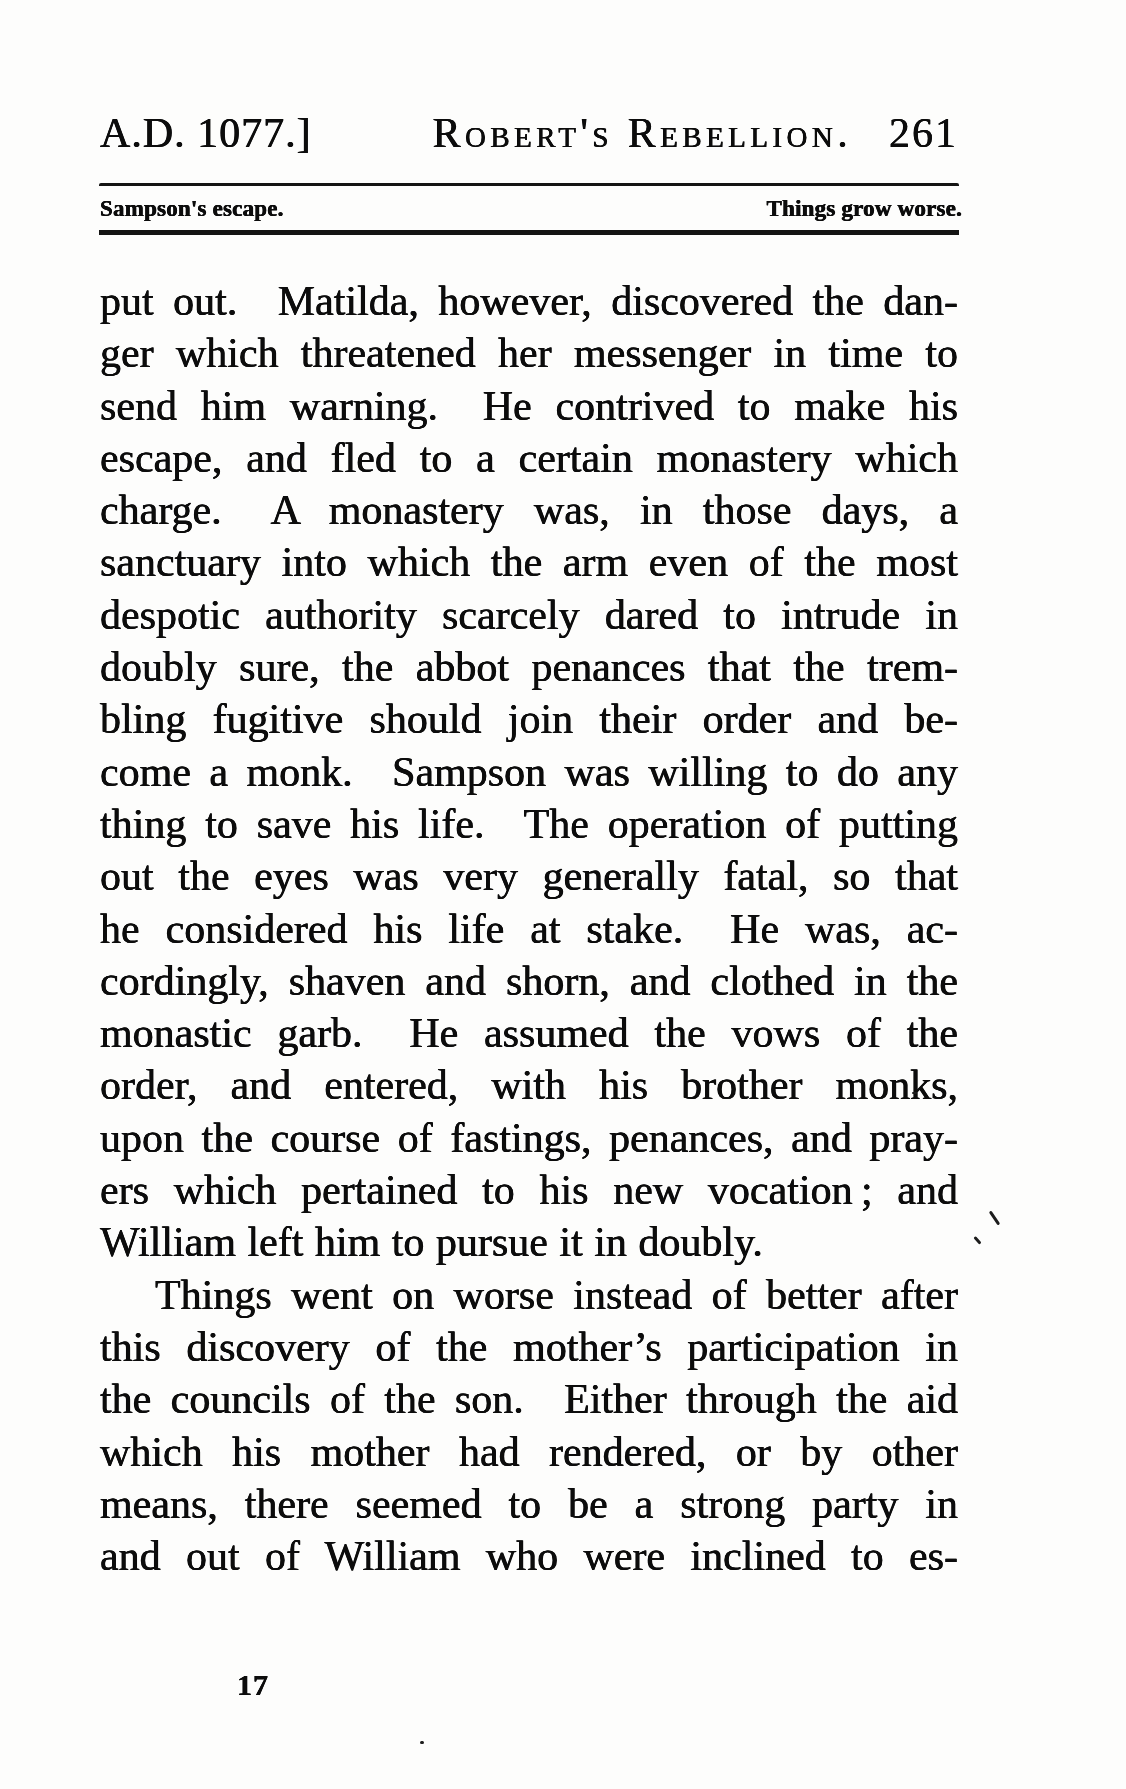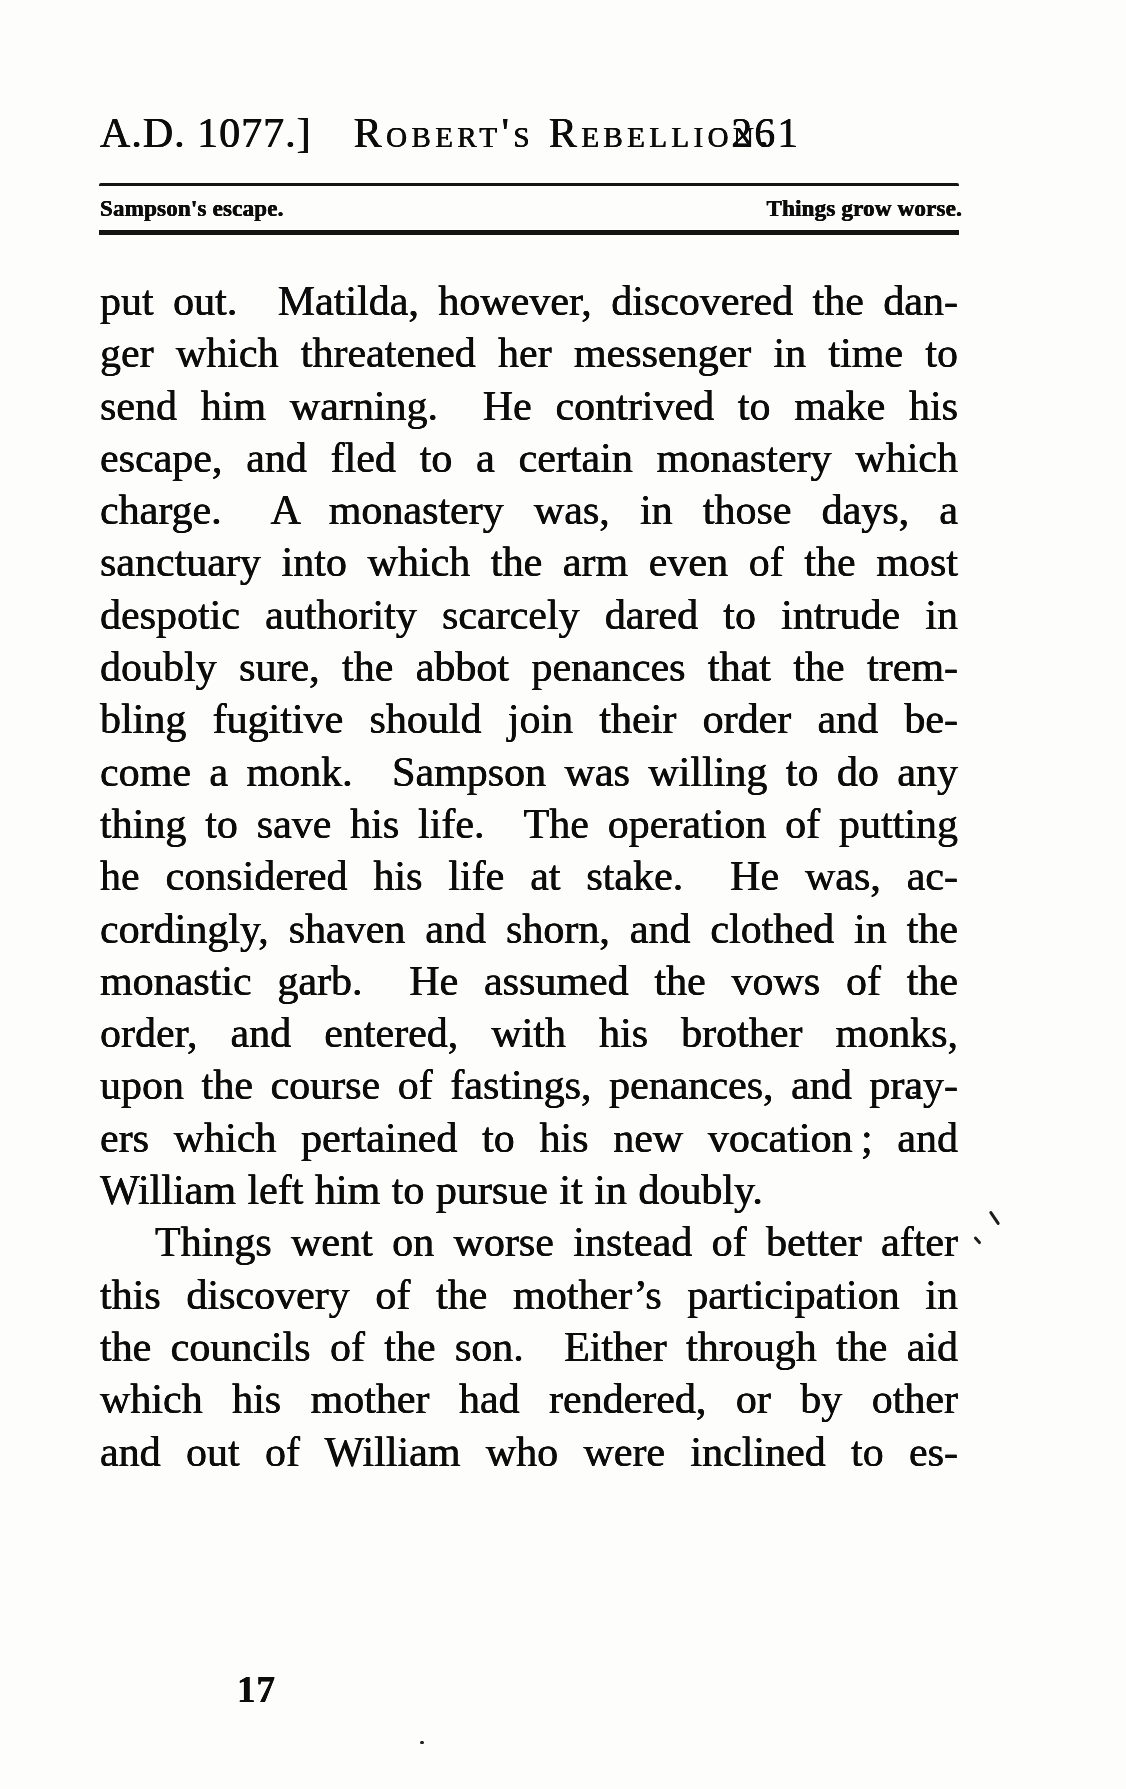--- a/index.html
+++ b/index.html
@@ -22,20 +22,21 @@
   }
 
   
   .header-row {
     position: absolute;
     left: 100px;
     top: 110px;
     width: 858px;
     display: flex;
     align-items: baseline;
+    justify-content: space-between;
     font-size: 42px;
     line-height: 1.1;
     white-space: nowrap;
   }
   .header-date { letter-spacing: 1px; }
   .header-title {
     font-variant: small-caps;
     letter-spacing: 0.105em;
     transform: translateX(42px);
   }
@@ -76,21 +77,21 @@
     word-spacing: 1px;
   }
   .tline.flush { text-align-last: left; }
   .tline.indent { text-indent: 55px; }
 
   
   .signature {
     position: absolute;
     left: 237px;
     top: 1668px;
-    font-size: 37px;
+    font-size: 30px;
     font-weight: bold;
     letter-spacing: 1px;
   }
 
   
   .speck { position: absolute; background: #1c1c1c; border-radius: 2px; }
   .speck-1 { left: 993px; top: 1210px; width: 3px;  height: 16px; transform: rotate(-34deg); }
   .speck-2 { left: 976px; top: 1236px; width: 2.5px; height: 9px; transform: rotate(-42deg); }
   .speck-3 { left: 420px; top: 1741px; width: 4px;  height: 3px; }
   .speck-4 { left: 912px; top: 1092px; width: 5px;  height: 2px; }
@@ -120,31 +121,33 @@
     <div class="tline">ger which threatened her messenger in time to</div>
     <div class="tline">send him warning.  He contrived to make his</div>
     <div class="tline">escape, and fled to a certain monastery which</div>
     <div class="tline">charge.  A monastery was, in those days, a</div>
     <div class="tline">sanctuary into which the arm even of the most</div>
     <div class="tline">despotic authority scarcely dared to intrude in</div>
     <div class="tline">doubly sure, the abbot penances that the trem-</div>
     <div class="tline">bling fugitive should join their order and be-</div>
     <div class="tline">come a monk.  Sampson was willing to do any</div>
     <div class="tline">thing to save his life.  The operation of putting</div>
+    <div class="tline">out the eyes was very generally fatal, so that</div>
     <div class="tline">he considered his life at stake.  He was, ac-</div>
     <div class="tline">cordingly, shaven and shorn, and clothed in the</div>
     <div class="tline">monastic garb.  He assumed the vows of the</div>
     <div class="tline">order, and entered, with his brother monks,</div>
     <div class="tline">upon the course of fastings, penances, and pray-</div>
     <div class="tline">ers which pertained to his new vocation ; and</div>
     <div class="tline flush">William left him to pursue it in doubly.</div>
     <div class="tline indent">Things went on worse instead of better after</div>
     <div class="tline">this discovery of the mother’s participation in</div>
     <div class="tline">the councils of the son.  Either through the aid</div>
     <div class="tline">which his mother had rendered, or by other</div>
+    <div class="tline">means, there seemed to be a strong party in</div>
     <div class="tline">and out of William who were inclined to es-</div>
   </div>
 
   <div class="signature">17</div>
 
   <div class="speck speck-1"></div>
   <div class="speck speck-2"></div>
   <div class="speck speck-3"></div>
   <div class="speck speck-4"></div>
 

